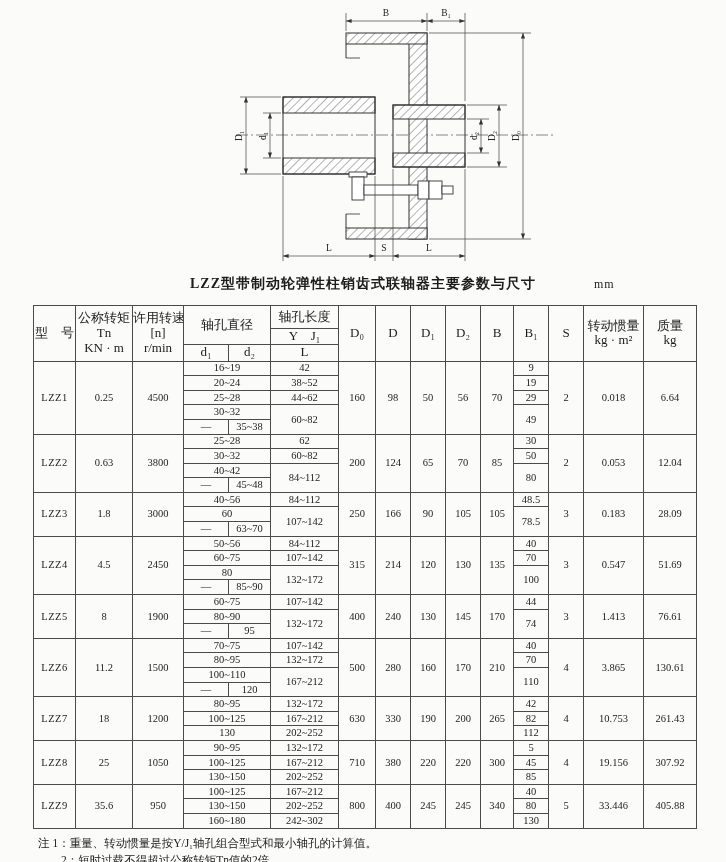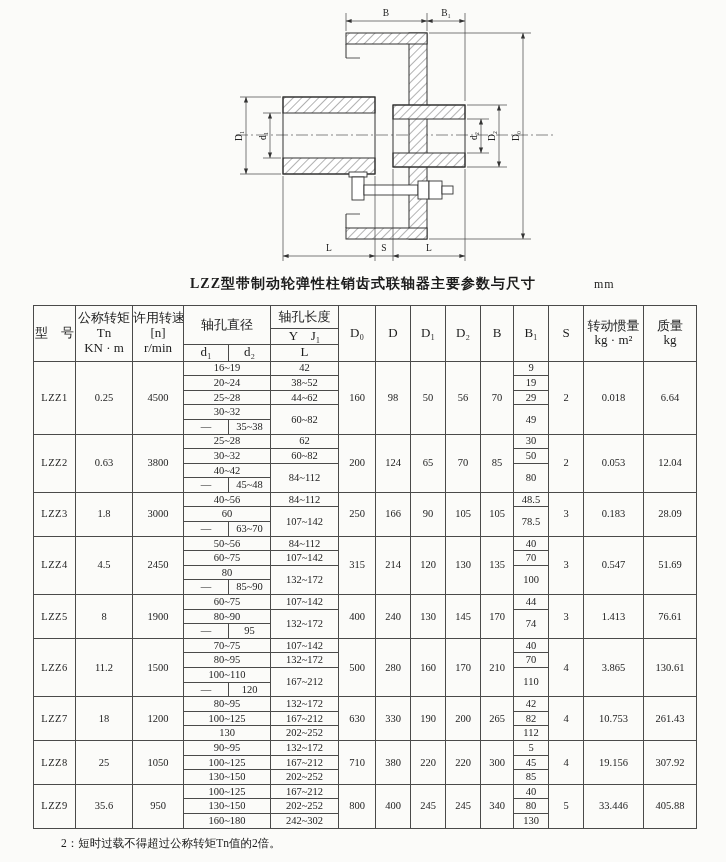--- a/index.html
+++ b/index.html
@@ -464,16 +464,17 @@
         <tr>
           <td colspan="2">160~180</td>
           <td>242~302</td>
           <td>130</td>
         </tr>
       </tbody>
   </table>
 
   
   <div class="notes">
+    <div>注 1：重量、转动惯量是按Y/J₁轴孔组合型式和最小轴孔的计算值。</div>
     <div class="note-line2">2：短时过载不得超过公称转矩Tn值的2倍。</div>
   </div>
 
 </div>
 
 </body></html>

